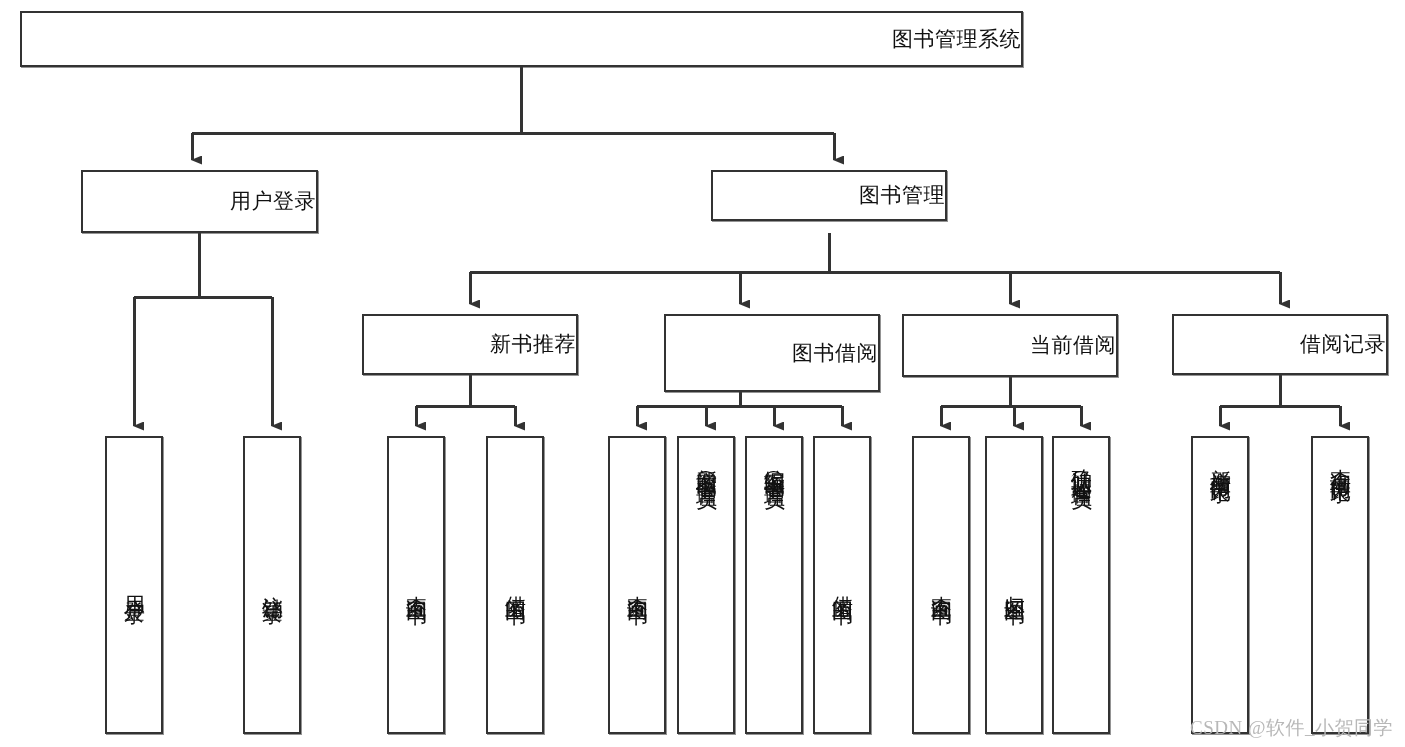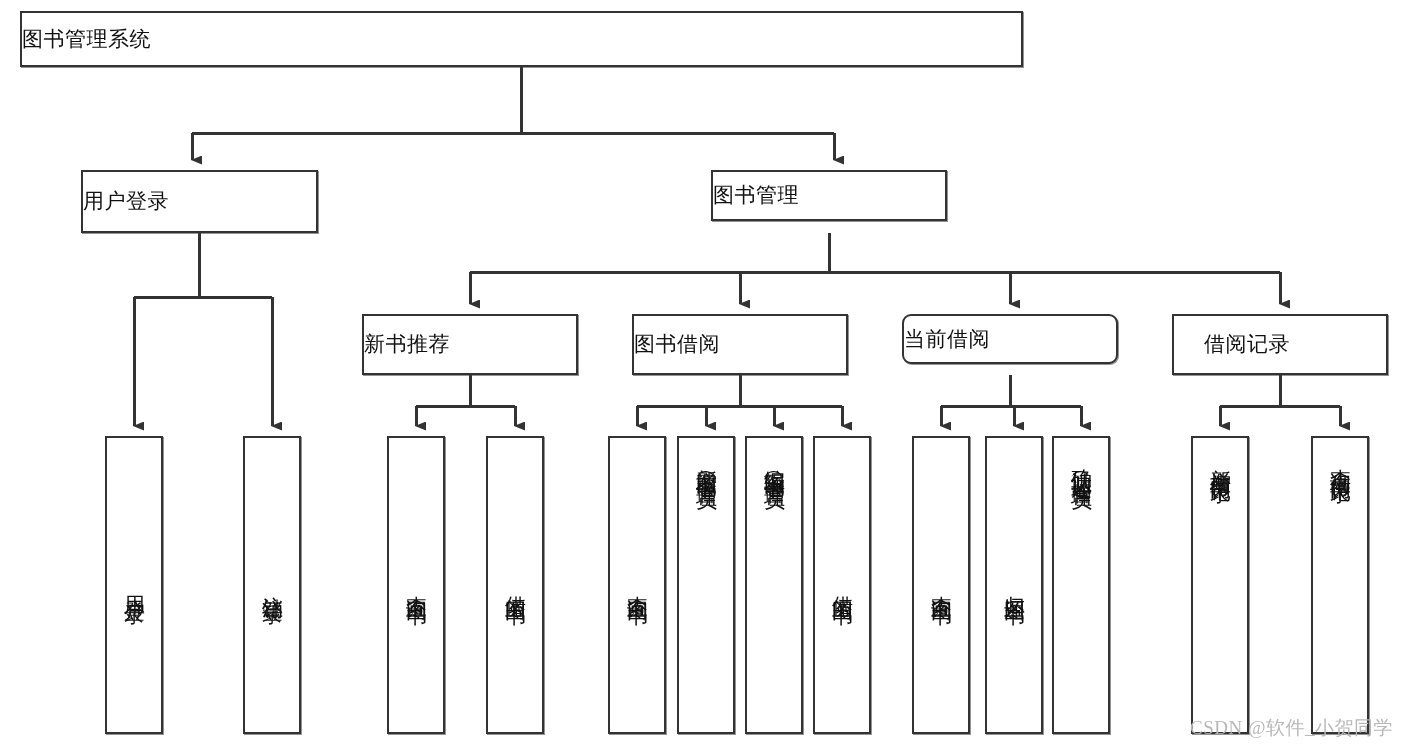--- a/index.html
+++ b/index.html
@@ -27,21 +27,21 @@
     height: 747px;
   }
   .node-box {
     position: absolute;
     box-sizing: border-box;
     background: #ffffff;
     border: 2px solid #333333;
     box-shadow: 1px 1px 0 0 rgba(60,60,60,0.55);
     display: flex;
     align-items: center;
-    justify-content: flex-start;
+    justify-content: flex-end;
     color: #000000;
   }
   .node-label {
     font-size: 21px;
     line-height: 1.15;
     color: #111111;
     text-align: center;
     white-space: nowrap;
     letter-spacing: 0.5px;
   }
@@ -134,24 +134,24 @@
   <div class="node-box" style="left: 81px; top: 170px; width: 237px; height: 63px;">
     <span class="node-label">用户登录</span>
   </div>
   <div class="node-box" style="left: 711px; top: 170px; width: 236px; height: 51px;">
     <span class="node-label">图书管理</span>
   </div>
 
   <div class="node-box" style="left: 362px; top: 314px; width: 216px; height: 61px;">
     <span class="node-label">新书推荐</span>
   </div>
-  <div class="node-box" style="left: 632px; top: 314px; width: 216px; height: 61px;">
+  <div class="node-box" style="left: 664px; top: 314px; width: 216px; height: 78px;">
     <span class="node-label">图书借阅</span>
   </div>
-  <div class="node-box" style="left: 902px; top: 314px; width: 216px; height: 50px; border-radius: 9px;">
+  <div class="node-box" style="left: 902px; top: 314px; width: 216px; height: 63px;">
     <span class="node-label">当前借阅</span>
   </div>
   <div class="node-box" style="left: 1172px; top: 314px; width: 216px; height: 61px; padding-left: 30px;">
     <span class="node-label">借阅记录</span>
   </div>
 
   <div class="node-box vertical centered" style="left: 105px; top: 436px; width: 58px; height: 298px;">
     <span class="node-label">用户登录</span>
   </div>
   <div class="node-box vertical centered" style="left: 243px; top: 436px; width: 58px; height: 298px;">

